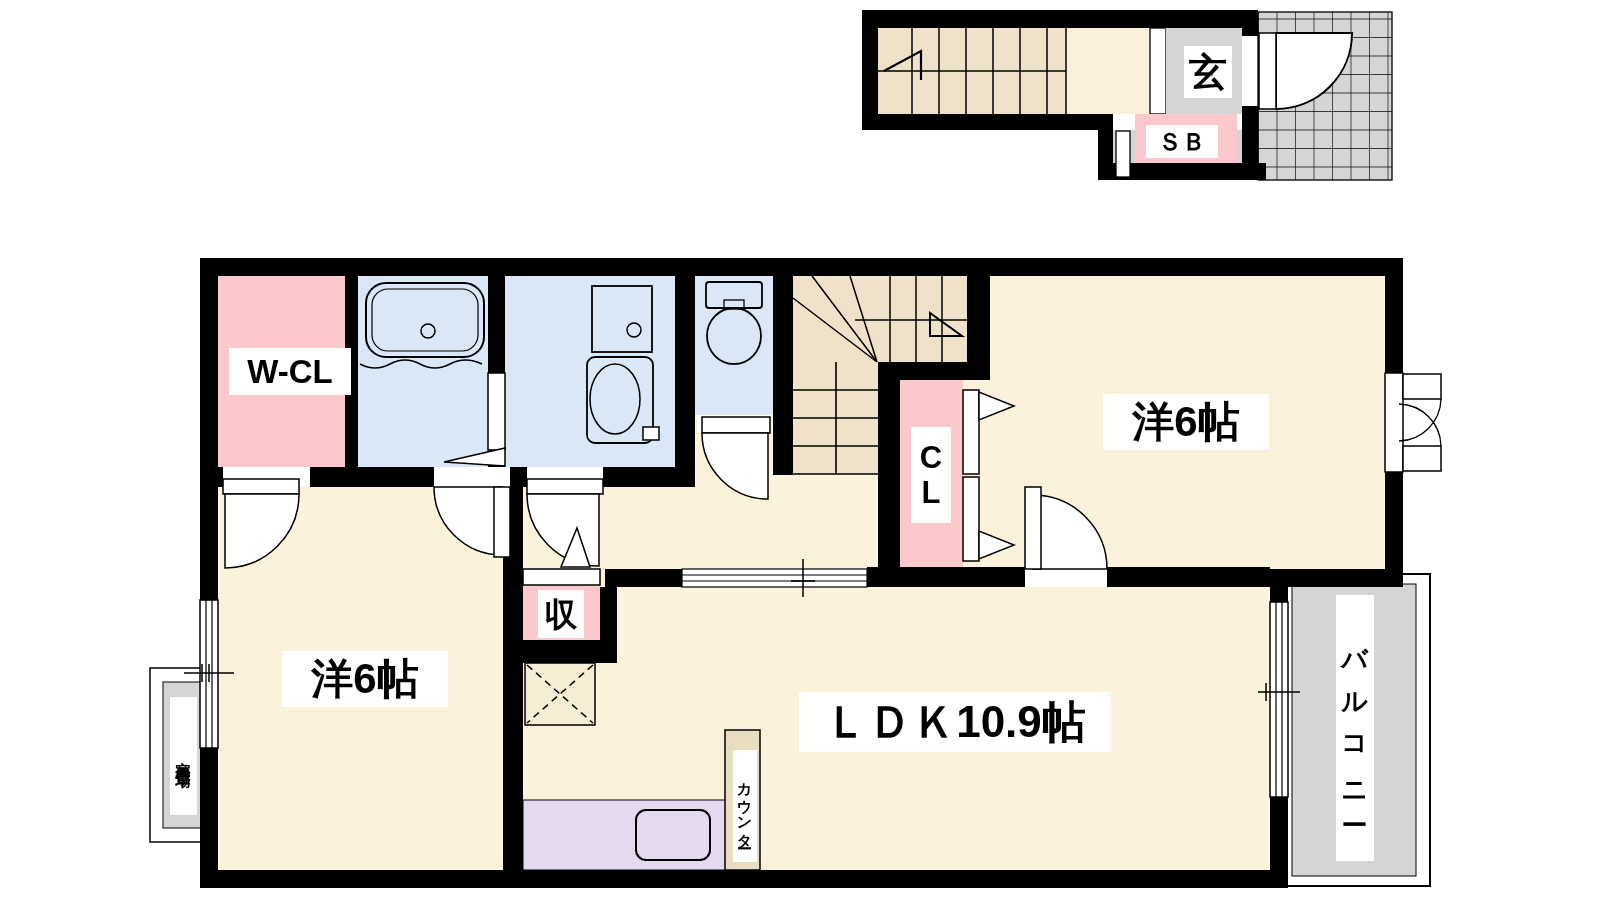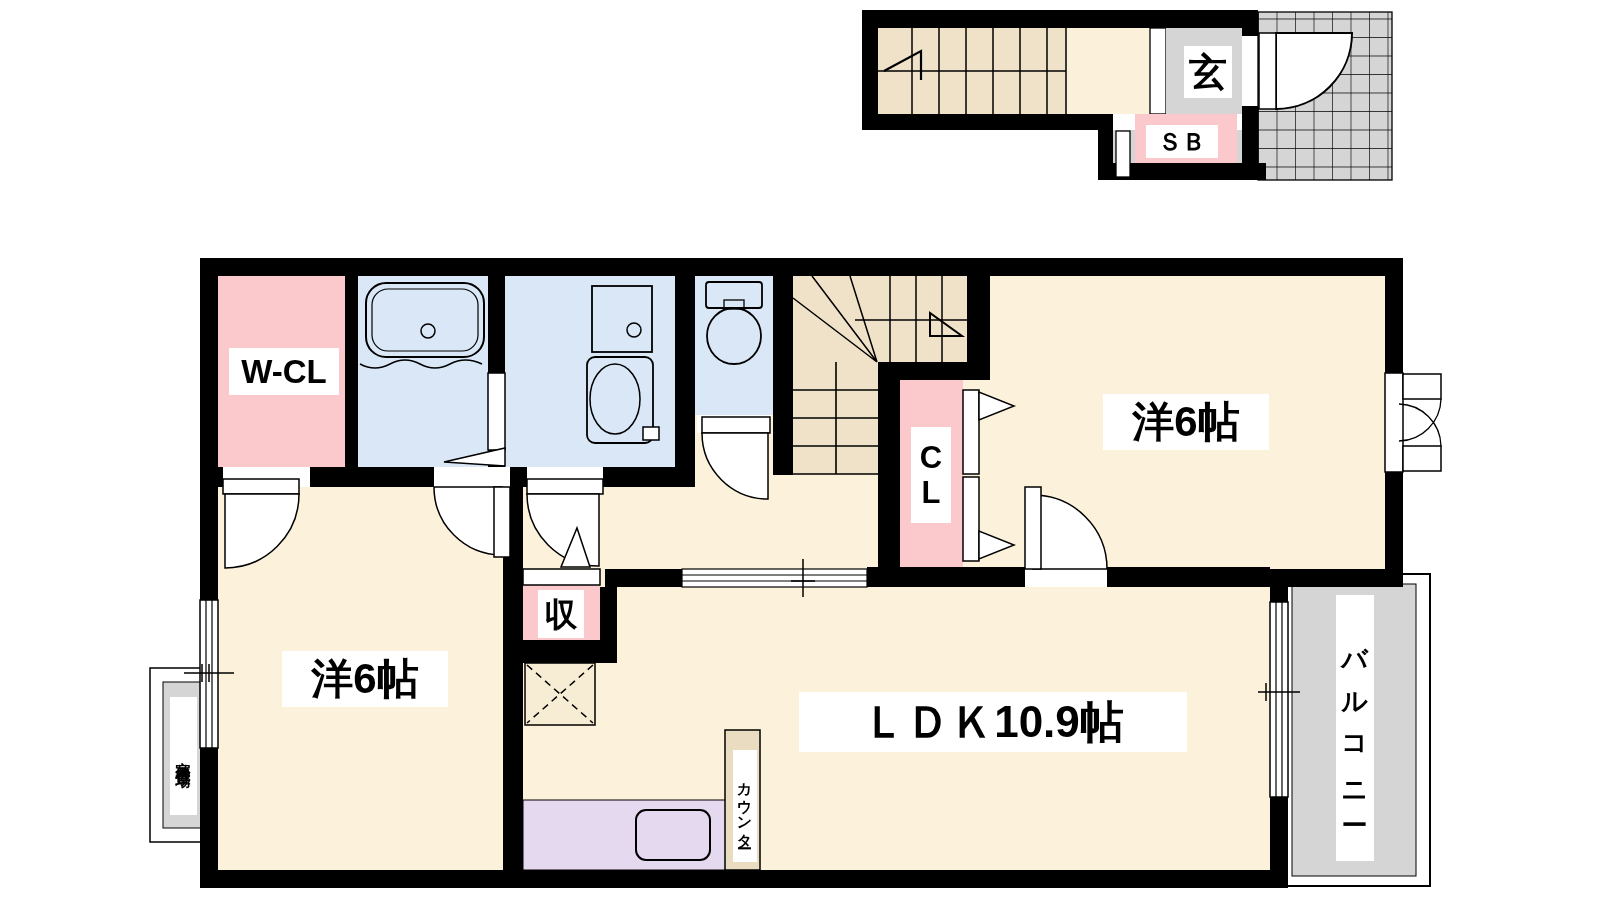--- a/index.html
+++ b/index.html
@@ -181,29 +181,29 @@
     <rect x="1270" y="602" width="18" height="195" fill="#fff" stroke="#000" stroke-width="1.5"></rect>
     <path d="M1276 602V797 M1282 602V797" stroke="#000" stroke-width="1.2" fill="none"></path>
     <path d="M1258 692H1300 M1266 683V701" stroke="#000" stroke-width="1.5" fill="none"></path>
   </g>
 </svg>
 
 <div class="lbl" style="left:1184px;top:46px;width:48px;height:52px;font-size:38px;">玄</div>
 
 <div class="lbl" style="left:1146px;top:125px;width:72px;height:33px;font-size:24px;">ＳＢ</div>
 
-<div class="lbl" style="left:229px;top:348px;width:110px;height:47px;font-size:33px;">W-CL</div>
+<div class="lbl" style="left:229px;top:348px;width:122px;height:47px;font-size:33px;">W-CL</div>
 
 <div class="lbl v" style="left:911px;top:427px;width:40px;height:96px;font-size:31px;">CL</div>
 
 <div class="lbl" style="left:1103px;top:394px;width:166px;height:56px;font-size:42px;">洋6帖</div>
 
 <div class="lbl" style="left:282px;top:651px;width:166px;height:56px;font-size:42px;">洋6帖</div>
 
-<div class="lbl" style="left:799px;top:692px;width:388px;height:60px;font-size:44px;">ＬＤＫ10.9帖</div>
+<div class="lbl" style="left:799px;top:692px;width:312px;height:60px;font-size:44px;">ＬＤＫ10.9帖</div>
 
 <div class="lbl" style="left:538px;top:590px;width:46px;height:48px;font-size:33px;">収</div>
 
 <div class="lbl v" style="left:733px;top:750px;width:24px;height:112px;font-size:15px;">カウンター</div>
 
 <div class="lbl v" style="left:1336px;top:595px;width:38px;height:266px;font-size:26px;letter-spacing:16px;">バルコニー</div>
 
 <div class="lbl v" style="left:170px;top:697px;width:27px;height:118px;font-size:15px;letter-spacing:3px;">室外機置場</div>
 
 </div>

